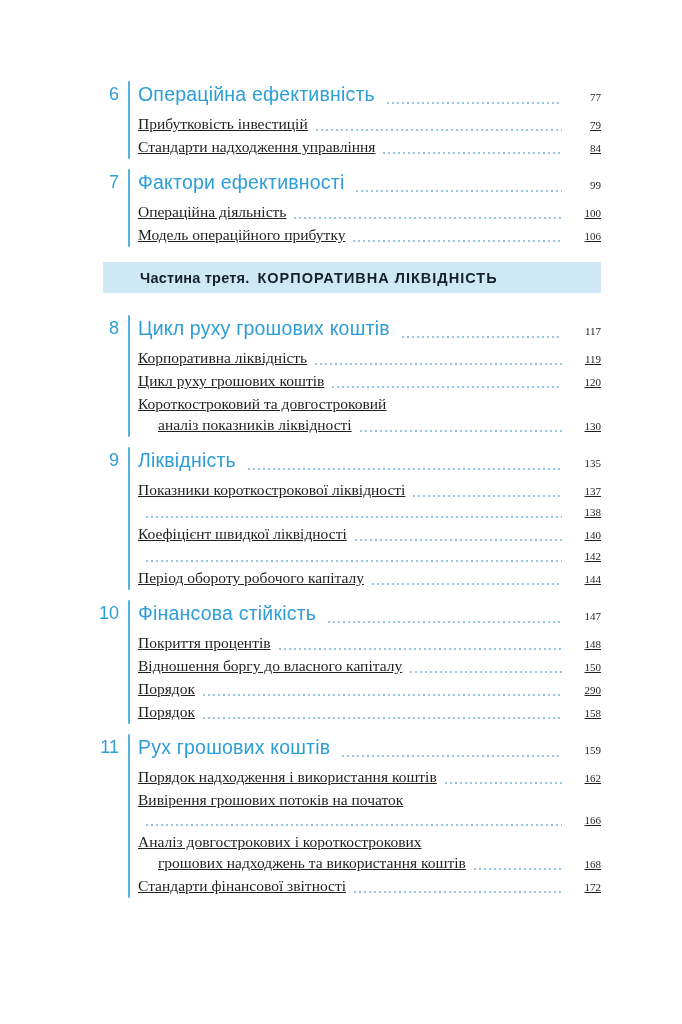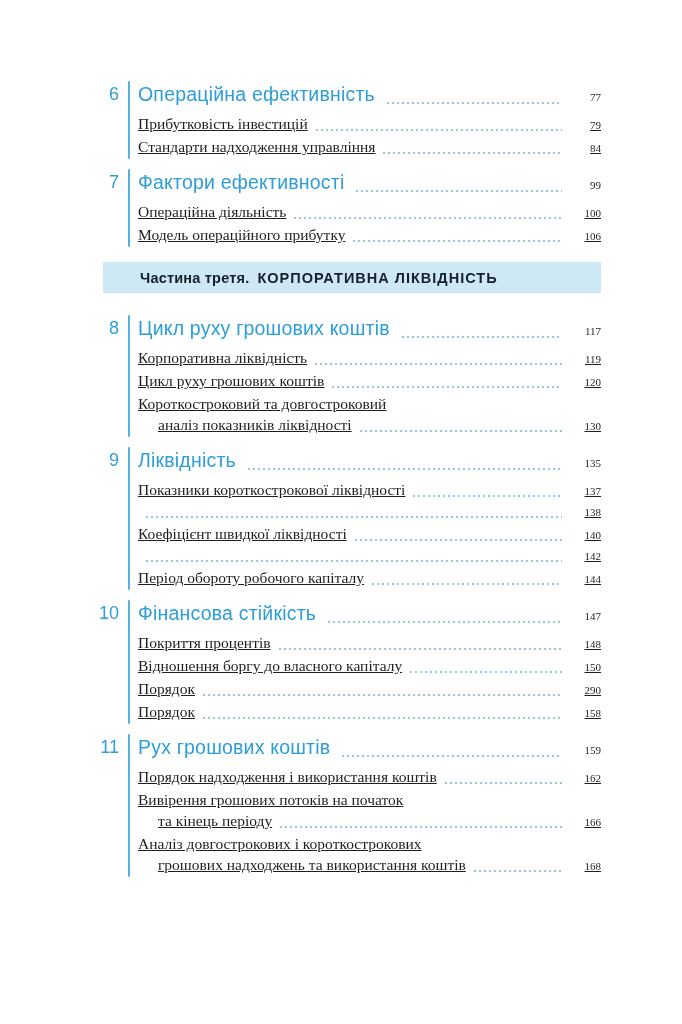--- a/index.html
+++ b/index.html
@@ -274,28 +274,32 @@
           </div>
           <div class="row entry-row">
             <span class="entry-text">Порядок надходження і використання коштів</span>
             <span class="leader"></span>
             <span class="pg">162</span>
           </div>
           <div class="row entry-row">
             <span class="entry-text">Вивірення грошових потоків на початок</span>
           </div>
           <div class="row entry-row indent">
-            <span class="entry-text">та кінець періоду</span>
             <span class="leader"></span>
             <span class="pg">166</span>
           </div>
           <div class="row entry-row">
             <span class="entry-text">Аналіз довгострокових і короткострокових</span>
           </div>
           <div class="row entry-row indent">
             <span class="entry-text">грошових надходжень та використання коштів</span>
             <span class="leader"></span>
             <span class="pg">168</span>
+          </div>
+          <div class="row entry-row">
+            <span class="entry-text">Стандарти фінансової звітності</span>
+            <span class="leader"></span>
+            <span class="pg">172</span>
           </div>
         </div>
       </div>
     </div>
 </div>
 
 </body></html>

